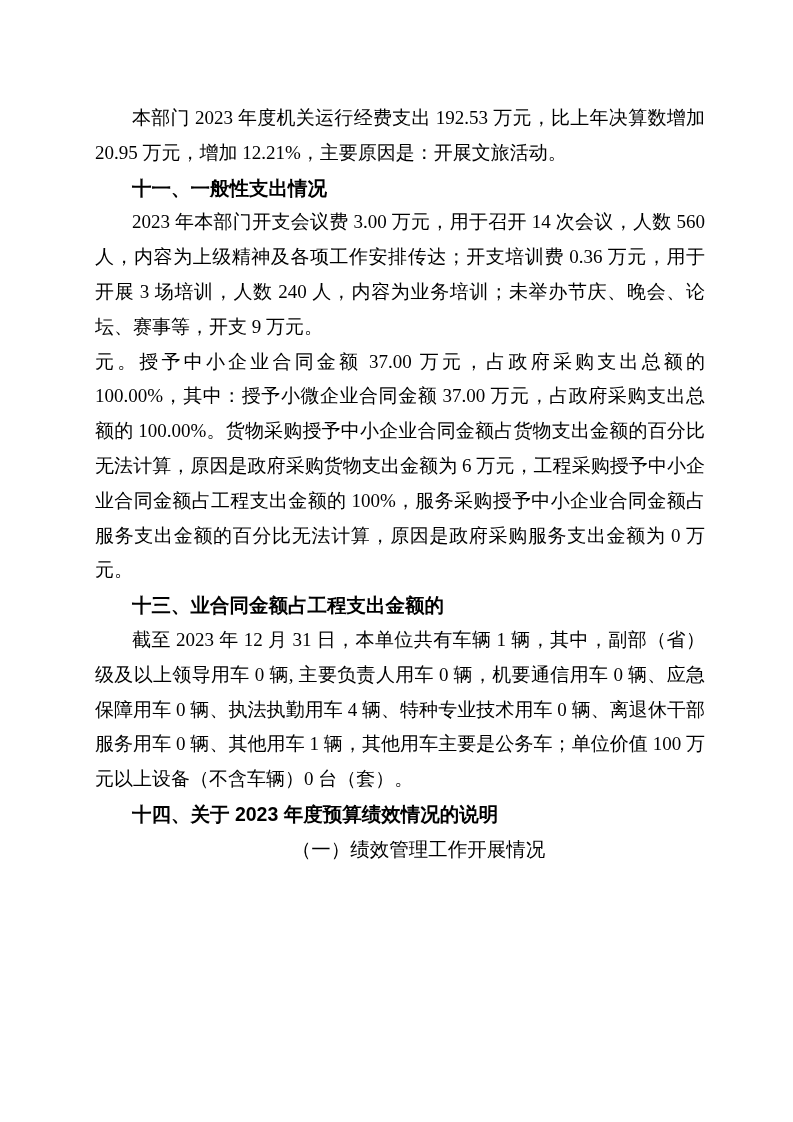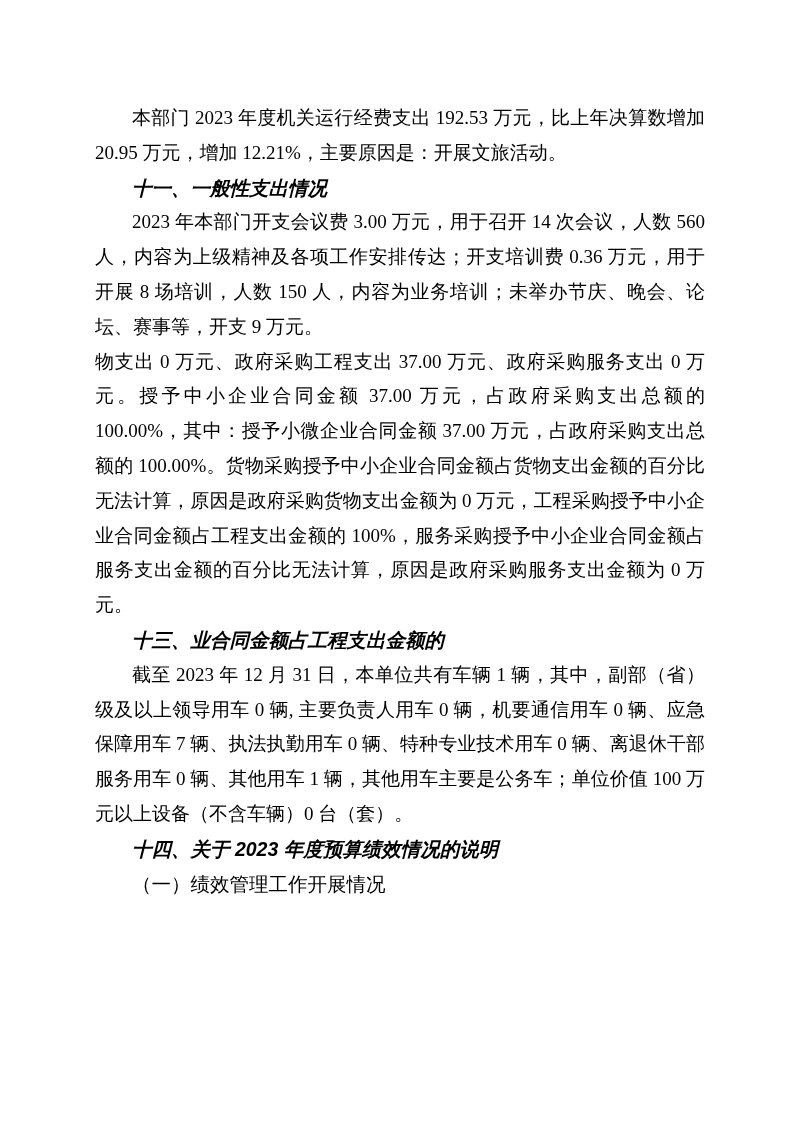--- a/index.html
+++ b/index.html
@@ -31,50 +31,49 @@
     text-align-last: justify;
     text-justify: inter-ideograph;
   }
   .line.indent {
     padding-left: 37px;
   }
   .line.heading {
     font-family: "Liberation Sans", "DejaVu Sans", sans-serif;
     font-weight: bold;
     font-size: 19.5px;
-    font-style: italic;
   }
   .line.subheading {
     font-family: "Liberation Sans", "DejaVu Sans", sans-serif;
     font-weight: normal;
     font-size: 19.5px;
+    text-align: center;
   }
 </style>
 </head>
 <body>
 
 <div class="page">
   <div class="doc-body" id="doc-body">
       <div class="line body indent justify">本部门 2023 年度机关运行经费支出 192.53 万元，比上年决算数增加</div>
       <div class="line body">20.95 万元，增加 12.21%，主要原因是：开展文旅活动。</div>
       <div class="line heading indent">十一、一般性支出情况</div>
       <div class="line body indent justify">2023 年本部门开支会议费 3.00 万元，用于召开 14 次会议，人数 560</div>
       <div class="line body justify">人，内容为上级精神及各项工作安排传达；开支培训费 0.36 万元，用于</div>
-      <div class="line body justify">开展 8 场培训，人数 150 人，内容为业务培训；未举办节庆、晚会、论</div>
+      <div class="line body justify">开展 3 场培训，人数 240 人，内容为业务培训；未举办节庆、晚会、论</div>
       <div class="line body">坛、赛事等，开支 9 万元。</div>
-      <div class="line body justify">物支出 0 万元、政府采购工程支出 37.00 万元、政府采购服务支出 0 万</div>
       <div class="line body justify">元。授予中小企业合同金额 37.00 万元，占政府采购支出总额的</div>
       <div class="line body justify">100.00%，其中：授予小微企业合同金额 37.00 万元，占政府采购支出总</div>
       <div class="line body justify">额的 100.00%。货物采购授予中小企业合同金额占货物支出金额的百分比</div>
-      <div class="line body justify">无法计算，原因是政府采购货物支出金额为 0 万元，工程采购授予中小企</div>
+      <div class="line body justify">无法计算，原因是政府采购货物支出金额为 6 万元，工程采购授予中小企</div>
       <div class="line body justify">业合同金额占工程支出金额的 100%，服务采购授予中小企业合同金额占</div>
       <div class="line body justify">服务支出金额的百分比无法计算，原因是政府采购服务支出金额为 0 万</div>
       <div class="line body">元。</div>
       <div class="line heading indent">十三、业合同金额占工程支出金额的</div>
       <div class="line body indent justify">截至 2023 年 12 月 31 日，本单位共有车辆 1 辆，其中，副部（省）</div>
       <div class="line body justify">级及以上领导用车 0 辆, 主要负责人用车 0 辆，机要通信用车 0 辆、应急</div>
-      <div class="line body justify">保障用车 7 辆、执法执勤用车 0 辆、特种专业技术用车 0 辆、离退休干部</div>
+      <div class="line body justify">保障用车 0 辆、执法执勤用车 4 辆、特种专业技术用车 0 辆、离退休干部</div>
       <div class="line body justify">服务用车 0 辆、其他用车 1 辆，其他用车主要是公务车；单位价值 100 万</div>
       <div class="line body">元以上设备（不含车辆）0 台（套）。</div>
       <div class="line heading indent">十四、关于 2023 年度预算绩效情况的说明</div>
       <div class="line subheading indent">（一）绩效管理工作开展情况</div>
     </div>
 </div>
 
 </body></html>

